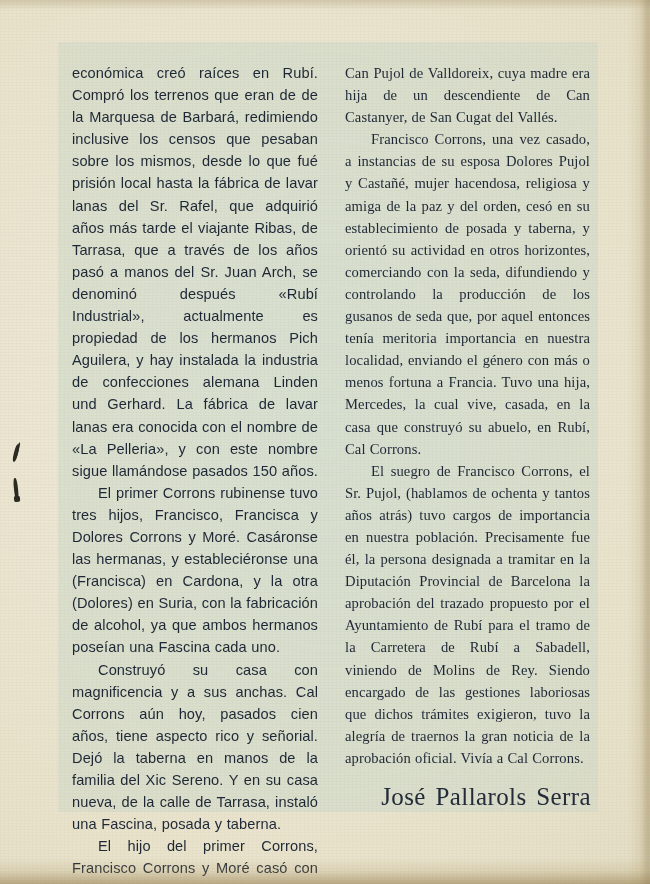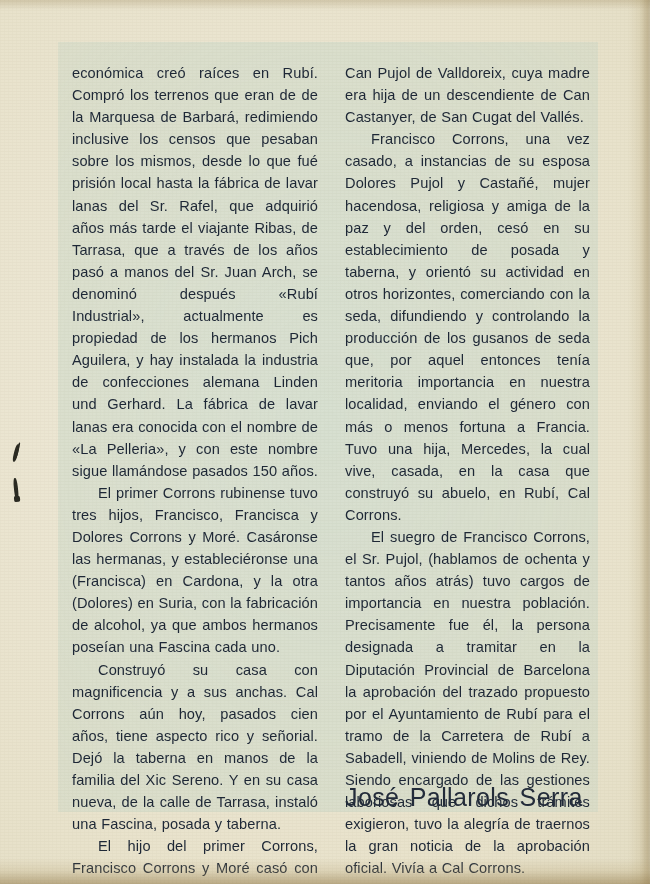--- a/index.html
+++ b/index.html
@@ -60,41 +60,41 @@
     top: 62px;
     font-size: 14.6px;
     line-height: 22.1px;
     color: #1d2736;
     text-align: justify;
     text-justify: inter-word;
     letter-spacing: 0.1px;
     word-spacing: 0.4px;
   }
   .col-left  { left: 72px;  width: 246px; }
-  .col-right { left: 345px; width: 245px; }
+  .col-right { left: 345px; width: 245px; font-family: Liberation Serif, serif; }
   .col p {
     margin: 0;
     text-indent: 26px;
   }
   .col p.no-indent { text-indent: 0; }
   
   .col p { text-align-last: left; }
 
   .byline {
     position: absolute;
     left: 345px;
     top: 782px;
     width: 246px;
-    font-family: Liberation Sans, sans-serif;
+    font-family: Liberation Serif, serif;
     font-size: 25px;
     line-height: 30px;
     letter-spacing: 0.4px;
     word-spacing: 3px;
     color: #222b3a;
-    text-align: left;
+    text-align: right;
   }
 
   
   .margin-mark {
     position: absolute;
     background: #2a2a22;
     border-radius: 40%;
   }
   .mark-1 {
     left: 14px; top: 444px;

